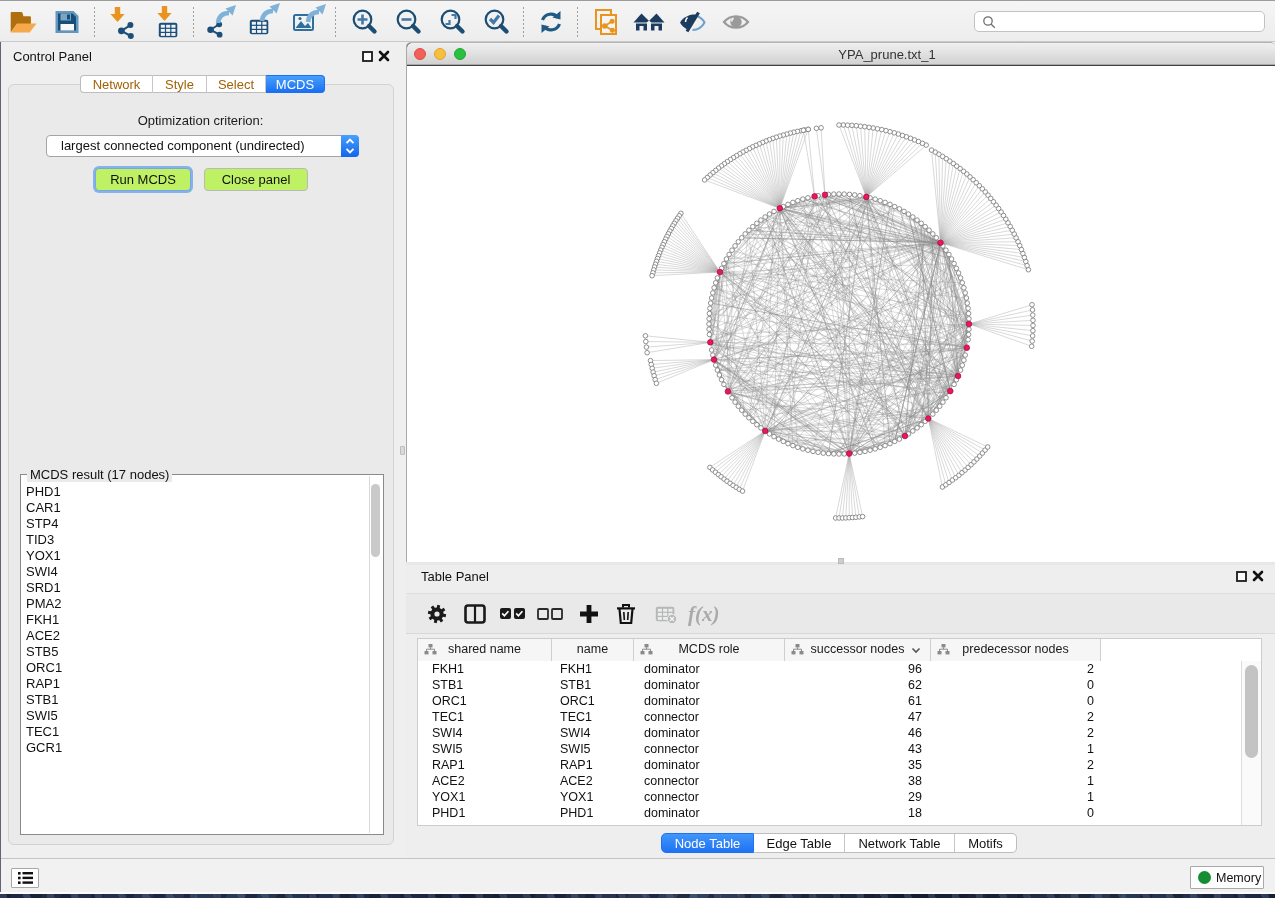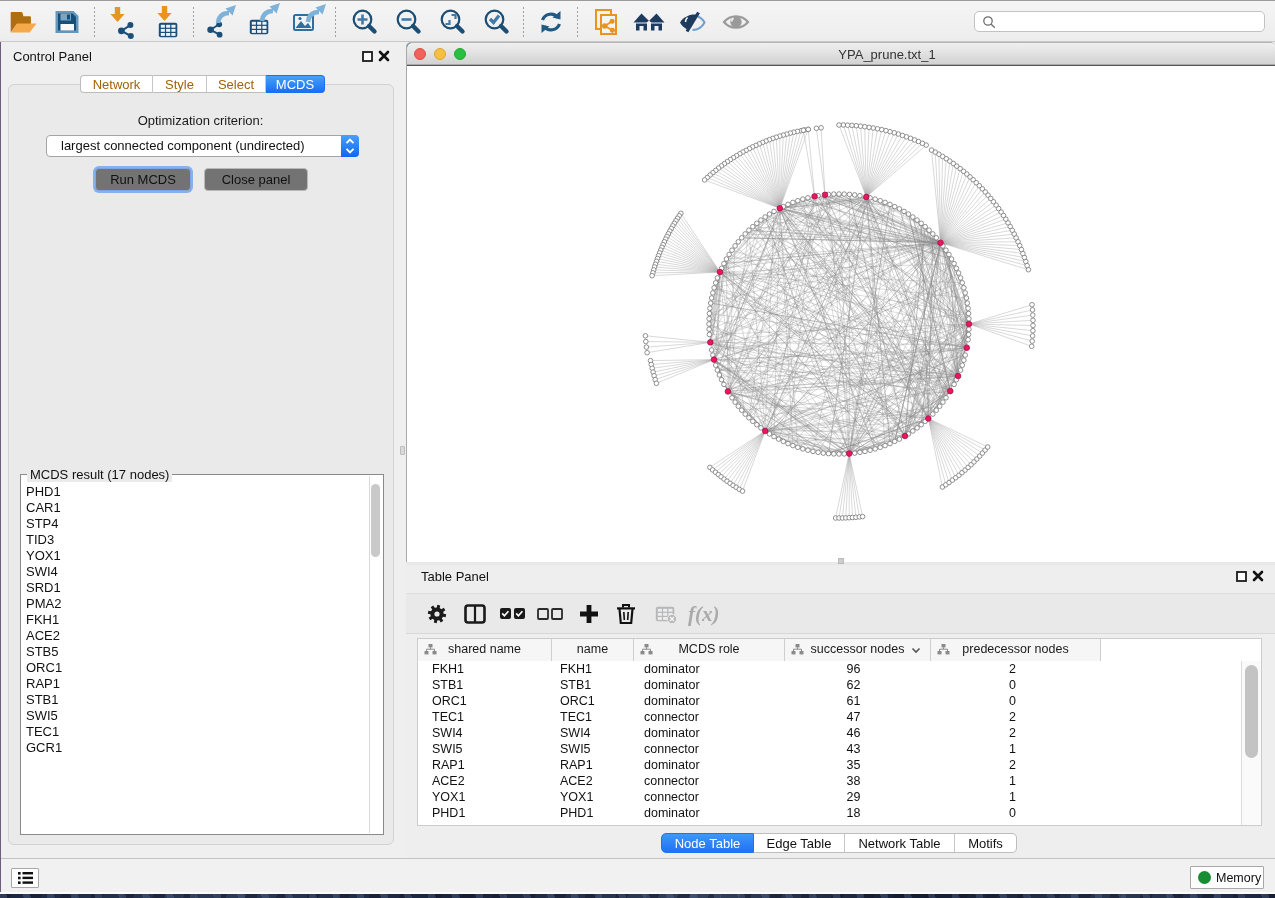--- a/index.html
+++ b/index.html
@@ -13,48 +13,48 @@
 #cp-title { position:absolute; left:12px; top:7px; font-size:13px; color:#111; }
 #tabwrap { position:absolute; left:79px; top:33px; height:18px; display:flex; font-size:13px; }
 .seg { background:#fff; border-top:1px solid #bdbdbd; border-bottom:1px solid #bdbdbd; border-right:1px solid #c6c6c6; color:#a16207; display:flex; align-items:center; justify-content:center; height:18px; }
 .seg.first { border-left:1px solid #bdbdbd; border-radius:4px 0 0 4px; }
 .seg.last { border-radius:0 4px 4px 0; border-right:1px solid #bdbdbd; }
 .seg.sel { background:linear-gradient(#47a0fb,#1a6ff2); color:#fff; border-color:#1a6ff2; }
 #cp-content { position:absolute; left:7px; top:42px; width:386px; height:761px; background:#eaeaea; border:1px solid #d2d2d2; border-radius:6px; }
 #optlabel { position:absolute; left:0; top:71px; width:399px; text-align:center; font-size:13px; color:#1a1a1a; }
 #dropdown { position:absolute; left:45px; top:93px; width:313px; height:22px; background:#fff; border:1px solid #a4a4a4; border-radius:4px; font-size:13px; color:#111; line-height:20px; padding-left:14px; }
 #stepper { position:absolute; right:-1px; top:-1px; width:18px; height:22px; border-radius:0 4px 4px 0; background:linear-gradient(#49a0fb,#1165ef); }
-.btn { position:absolute; top:126px; height:23px; background:#737373; border:1px solid #b9b9b9; border-radius:4px; font-size:13px; color:#111; text-align:center; line-height:21px; }
+.btn { position:absolute; top:126px; height:23px; background:#bef264; border:1px solid #b9b9b9; border-radius:4px; font-size:13px; color:#111; text-align:center; line-height:21px; }
 #runbtn { left:94px; width:96px; box-shadow:0 0 0 2px #85b2ea; border-color:#7aa7e4; }
 #closebtn { left:203px; width:104px; }
 #fieldset { position:absolute; left:19px; top:432px; width:364px; height:361px; border:1px solid #8a8a8a; background:#fff; }
 #legend { position:absolute; left:6px; top:-8px; background:#eaeaea; padding:0 3px; font-size:13px; color:#111; }
 #mcdslist { position:absolute; left:5px; top:9px; font-size:13px; line-height:16px; color:#111; }
 #listscroll { position:absolute; right:3px; top:1px; width:11px; height:357px; border-left:1px solid #d9d9d9; }
 #listthumb { position:absolute; left:1px; top:8px; width:9px; height:73px; background:#c9c9c9; border-radius:5px; }
 #vsplit { left:400px; top:42px; width:6px; height:816px; background:#efefef; }
 #vhandle { position:absolute; left:0px; top:404px; width:5px; height:9px; background:#d9d9d9; border:1px solid #bdbdbd; border-radius:1px; }
-#netwin { left:406px; top:42px; width:869px; height:520px; background:#0f766e; border-left:1px solid #a9a9a9; border-top:1px solid #b5b5b5; border-radius:5px 5px 0 0; }
+#netwin { left:406px; top:42px; width:869px; height:520px; background:#404040; border-left:1px solid #a9a9a9; border-top:1px solid #b5b5b5; border-radius:5px 5px 0 0; }
 #titlebar { position:absolute; left:0; top:0; width:869px; height:22px; background:linear-gradient(#f0f0f0,#d2d2d2); border-bottom:1px solid #a8a8a8; border-radius:5px 5px 0 0; }
 .light { position:absolute; top:5px; width:12px; height:12px; border-radius:6px; }
 #wtitle { position:absolute; left:0; top:4px; width:960px; text-align:center; font-size:13px; color:#333; }
 #canvas { position:absolute; left:0; top:23px; width:868px; height:497px; background:#fff; overflow:hidden; }
 #hsplit { left:406px; top:562px; width:869px; height:3px; background:#e8e8e8; }
 #hhandle { position:absolute; left:432px; top:-4px; width:6px; height:6px; background:#cecece; border:1px solid #bababa; }
 #tablepanel { left:406px; top:565px; width:869px; height:293px; background:#eeeeee; }
 #tp-title { position:absolute; left:15px; top:4px; font-size:13px; color:#111; }
 #tp-toolbar { position:absolute; left:0px; top:28px; width:869px; height:41px; background:#e9e9e9; border-top:1px solid #dedede; border-bottom:1px solid #d8d8d8;font-weight:bold; }
 #tablebox { position:absolute; left:11px; top:73px; width:845px; height:188px; background:#fff; border:1px solid #cccccc; }
 #thead { position:absolute; left:0; top:0; height:22px; background:#f6f6f6; font-size:12.5px; color:#1a1a1a; }
 .th { position:absolute; top:0; height:22px; border-right:1px solid #cfcfcf; background:#f6f6f6; }
 .th span.lbl { position:absolute; top:3px; left:0; width:100%; text-align:center; }
 #tbody { position:absolute; left:0; top:22px; font-size:12.5px; color:#111; }
 .tr { position:absolute; height:16px; width:1249px; }
 .td { position:absolute; top:1px; }
-.num { text-align:center; }
+.num { text-align:right; }
 #tscroll { position:absolute; right:0px; top:22px; width:20px; height:164px; background:#fafafa; border-left:1px solid #dddddd; }
 #tthumb { position:absolute; left:3px; top:4px; width:13px; height:93px; background:#c3c3c3; border-radius:7px; }
 #bottomtabs { position:absolute; left:255px; top:268px; height:20px; display:flex; font-size:13px; }
 .seg2 { background:#fff; border-top:1px solid #bdbdbd; border-bottom:1px solid #bdbdbd; border-right:1px solid #c6c6c6; color:#111; display:flex; align-items:center; justify-content:center; height:20px; }
 .seg2.first { border-left:1px solid #bdbdbd; border-radius:5px 0 0 5px; }
 .seg2.last { border-radius:0 5px 5px 0; border-right:1px solid #bdbdbd; }
 .seg2.sel { background:linear-gradient(#4197fa,#1f72f3); color:#fff; border-color:#1f72f3; }
 #statusbar { left:0; top:858px; width:1275px; height:34px; background:#f1f1f1; border-top:1px solid #c3c3c3; }
 #listbtn { position:absolute; left:11px; top:9px; width:28px; height:20px; background:#fff; border:1px solid #a8a8a8; border-radius:1px; }
 #membtn { position:absolute; left:1190px; top:7px; width:74px; height:23px; background:#fdfdfd; border:1px solid #a8a8a8; border-radius:1px; font-size:12.5px; color:#111; }

